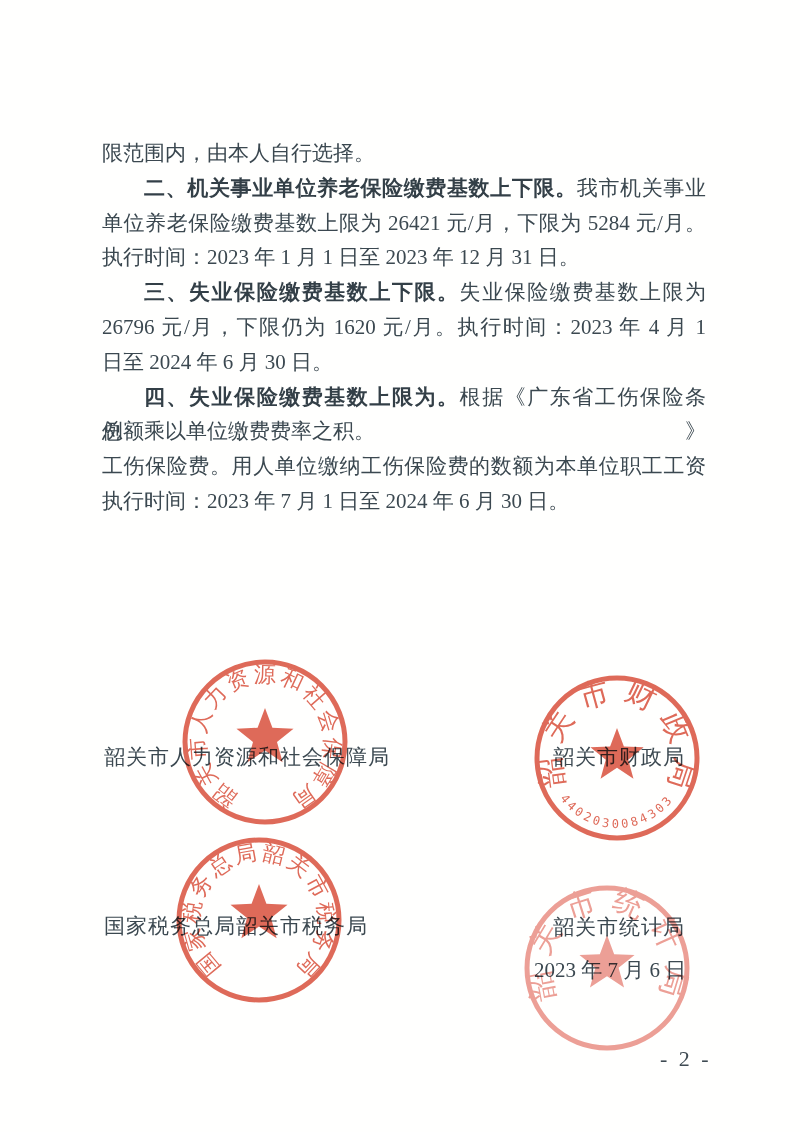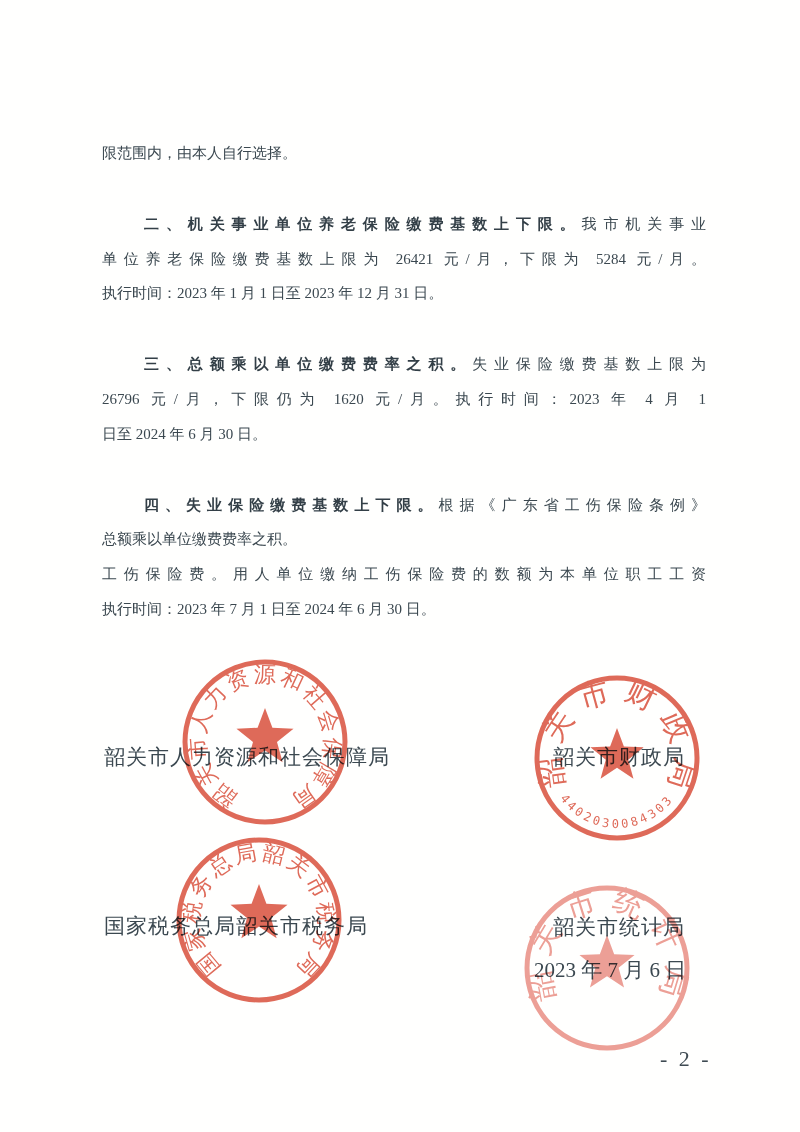--- a/index.html
+++ b/index.html
@@ -3,26 +3,26 @@
 <meta charset="utf-8">
 <style>
   html,body { margin:0; padding:0; background:#ffffff; }
   .page {
     position:relative; width:800px; height:1132px;
     background:#fffffe; overflow:hidden;
     font-family:"Liberation Serif", serif;
   }
   .doc {
     position:absolute; left:102px; top:136px; width:604px;
-    color:#3b4850; font-size:15px; line-height:34.8px;
+    color:#3b4850; font-size:21px; line-height:34.8px;
     z-index:2;
   }
   .line { height:34.8px; text-align:left; white-space:normal; }
   .line.fill { text-align:justify; text-align-last:justify; }
-  .line.indent { text-indent:42px;margin-top:36px; }
+  .line.indent { text-indent:42px; }
   .seg-bold { font-family:"Liberation Sans", sans-serif; font-weight:700; color:#333f47; }
   .sig {
     position:absolute; color:#3b4850; font-size:21px; letter-spacing:1px;
     white-space:nowrap; z-index:2;
   }
   .date-line { position:absolute; color:#3b4850; font-size:21px; white-space:nowrap; z-index:2; }
   .page-num { position:absolute; color:#3e4a52; font-size:22px; letter-spacing:3px; z-index:2; }
   .seal {
     position:absolute; mix-blend-mode:multiply; opacity:0.85; z-index:3;
     pointer-events:none;
@@ -36,24 +36,24 @@
 </head>
 <body>
 
 <div class="page">
 
   <div class="doc">
     <div class="line"><span>限范围内，由本人自行选择。</span></div>
     <div class="line fill indent"><span class="seg-bold">二、机关事业单位养老保险缴费基数上下限。</span><span>我市机关事业</span></div>
     <div class="line fill"><span>单位养老保险缴费基数上限为 26421 元/月，下限为 5284 元/月。</span></div>
     <div class="line"><span>执行时间：2023 年 1 月 1 日至 2023 年 12 月 31 日。</span></div>
-    <div class="line fill indent"><span class="seg-bold">三、总额乘以单位缴费费率之积。</span><span>失业保险缴费基数上限为</span></div>
+    <div class="line fill indent"><span class="seg-bold">三、失业保险缴费基数上下限。</span><span>失业保险缴费基数上限为</span></div>
     <div class="line fill"><span>26796 元/月，下限仍为 1620 元/月。执行时间：2023 年 4 月 1</span></div>
     <div class="line"><span>日至 2024 年 6 月 30 日。</span></div>
-    <div class="line fill indent"><span class="seg-bold">四、失业保险缴费基数上下限。</span><span>根据《广东省工伤保险条例》</span></div>
+    <div class="line fill indent"><span class="seg-bold">四、失业保险缴费基数上限为。</span><span>根据《广东省工伤保险条例》</span></div>
     <div class="line"><span>总额乘以单位缴费费率之积。</span></div>
     <div class="line fill"><span>工伤保险费。用人单位缴纳工伤保险费的数额为本单位职工工资</span></div>
     <div class="line"><span>执行时间：2023 年 7 月 1 日至 2024 年 6 月 30 日。</span></div>
   </div>
 
   <div class="sig" style="left:104px; top:743px;">韶关市人力资源和社会保障局</div>
   <div class="sig" style="left:553px; top:743px;">韶关市财政局</div>
   <div class="sig" style="left:104px; top:912px;">国家税务总局韶关市税务局</div>
   <div class="sig" style="left:553px; top:913px;">韶关市统计局</div>
   <div class="date-line" style="left:534px; top:956px;">2023 年 7 月 6 日</div>

